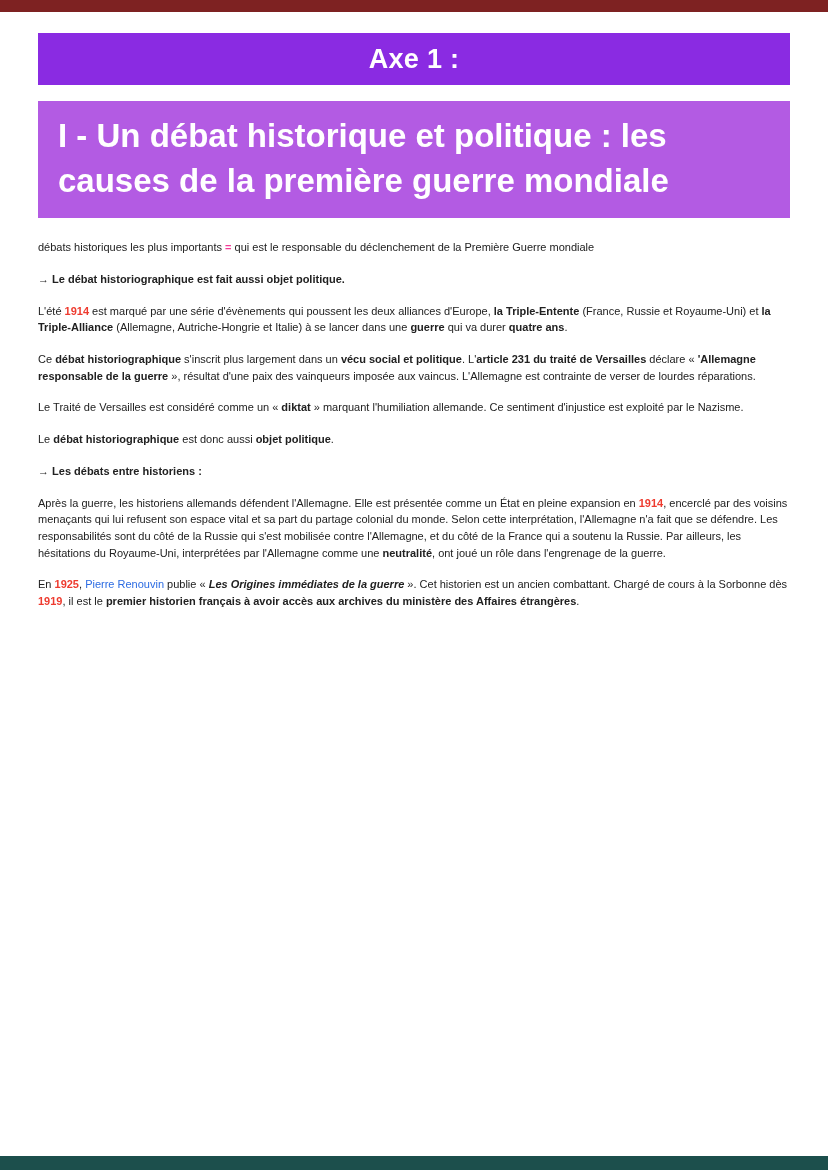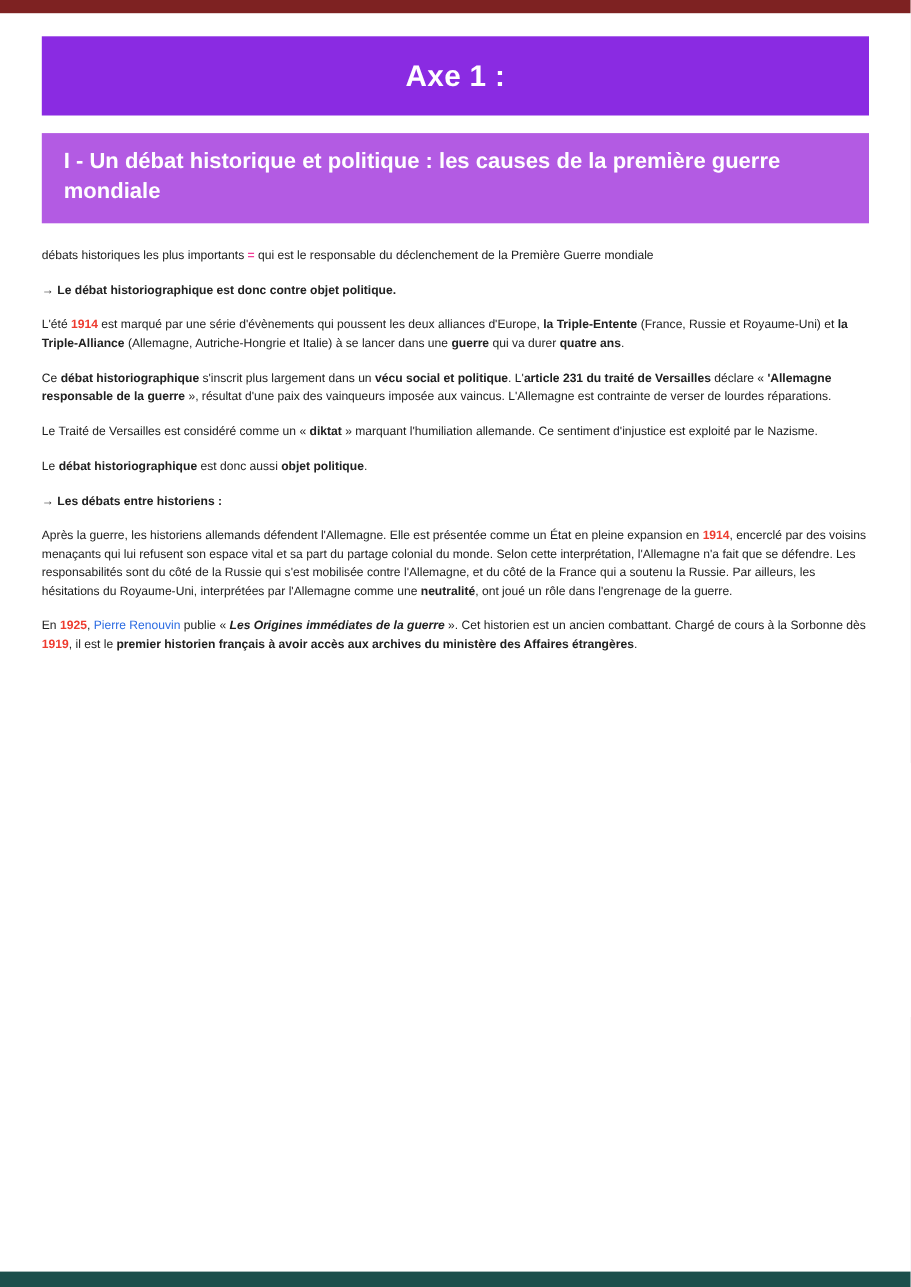--- a/index.html
+++ b/index.html
@@ -11,33 +11,33 @@
     overflow:hidden;
     font-family:"Liberation Sans","DejaVu Sans",sans-serif;
     color:#212121;
   }
   .edge-bar{position:absolute;left:0;width:100%;}
   .edge-bar.top{top:0;height:12px;background:var(--maroon,#7E2222);}
   .edge-bar.bottom{bottom:0;height:14px;background:var(--teal,#1C4F4C);}
 
   .banner-axe{
     margin:33px 38px 0;
-    height:72px;
+    height:52px;
     background:var(--purple,#8A2BE2);
     color:#ffffff;
     display:flex;align-items:center;justify-content:center;
     font-size:27px;font-weight:700;
     letter-spacing:.3px;
   }
   .banner-section{
     margin:16px 38px 0;
     background:var(--orchid,#B35BE3);
     color:#ffffff;
     padding:13px 20px 15px;
-    font-size:20px;font-weight:700;
+    font-size:33px;font-weight:700;
     line-height:1.35;
   }
   .content{
     padding:21px 38px 0;
   }
   .para{
     margin:0 0 15px;
     font-size:11px;
     line-height:1.52;
   }
@@ -57,21 +57,21 @@
   <div class="banner-axe">
     <span>Axe 1 :</span>
   </div>
 
   <div class="banner-section">
     <span>I - Un débat historique et politique : les causes de la première guerre mondiale</span>
   </div>
 
   <div class="content">
       <p class="para"><span>débats historiques les plus importants </span><span class="pink">=</span><span> qui est le responsable du déclenchement de la Première Guerre mondiale</span></p>
-      <p class="para bold"><span>→ Le débat historiographique est donc contre objet politique.</span></p>
+      <p class="para bold"><span>→ Le débat historiographique est fait aussi objet politique.</span></p>
       <p class="para"><span>L'été </span><span class="red">1914</span><span> est marqué par une série d'évènements qui poussent les deux alliances d'Europe, </span><span class="bold">la Triple-Entente</span><span> (France, Russie et Royaume-Uni) et </span><span class="bold">la Triple-Alliance</span><span> (Allemagne, Autriche-Hongrie et Italie) à se lancer dans une </span><span class="bold">guerre</span><span> qui va durer </span><span class="bold">quatre ans</span><span>.</span></p>
       <p class="para"><span>Ce </span><span class="bold">débat historiographique</span><span> s'inscrit plus largement dans un </span><span class="bold">vécu social et politique</span><span>. L'</span><span class="bold">article 231 du traité de Versailles</span><span> déclare « </span><span class="bold">'Allemagne responsable de la guerre</span><span> », résultat d'une paix des vainqueurs imposée aux vaincus. L'Allemagne est contrainte de verser de lourdes réparations.</span></p>
       <p class="para"><span>Le Traité de Versailles est considéré comme un « </span><span class="bold">diktat</span><span> » marquant l'humiliation allemande. Ce sentiment d'injustice est exploité par le Nazisme.</span></p>
       <p class="para"><span>Le </span><span class="bold">débat historiographique</span><span> est donc aussi </span><span class="bold">objet politique</span><span>.</span></p>
       <p class="para bold"><span>→ Les débats entre historiens :</span></p>
       <p class="para"><span>Après la guerre, les historiens allemands défendent l'Allemagne. Elle est présentée comme un État en pleine expansion en </span><span class="red">1914</span><span>, encerclé par des voisins menaçants qui lui refusent son espace vital et sa part du partage colonial du monde. Selon cette interprétation, l'Allemagne n'a fait que se défendre. Les responsabilités sont du côté de la Russie qui s'est mobilisée contre l'Allemagne, et du côté de la France qui a soutenu la Russie. Par ailleurs, les hésitations du Royaume-Uni, interprétées par l'Allemagne comme une </span><span class="bold">neutralité</span><span>, ont joué un rôle dans l'engrenage de la guerre.</span></p>
       <p class="para"><span>En </span><span class="red">1925</span><span>, </span><span class="blue">Pierre Renouvin</span><span> publie « </span><span class="italic">Les Origines immédiates de la guerre</span><span> ». Cet historien est un ancien combattant. Chargé de cours à la Sorbonne dès </span><span class="red">1919</span><span>, il est le </span><span class="bold">premier historien français à avoir accès aux archives du ministère des Affaires étrangères</span><span>.</span></p>
     </div>
 
   <div class="edge-bar bottom"></div>

